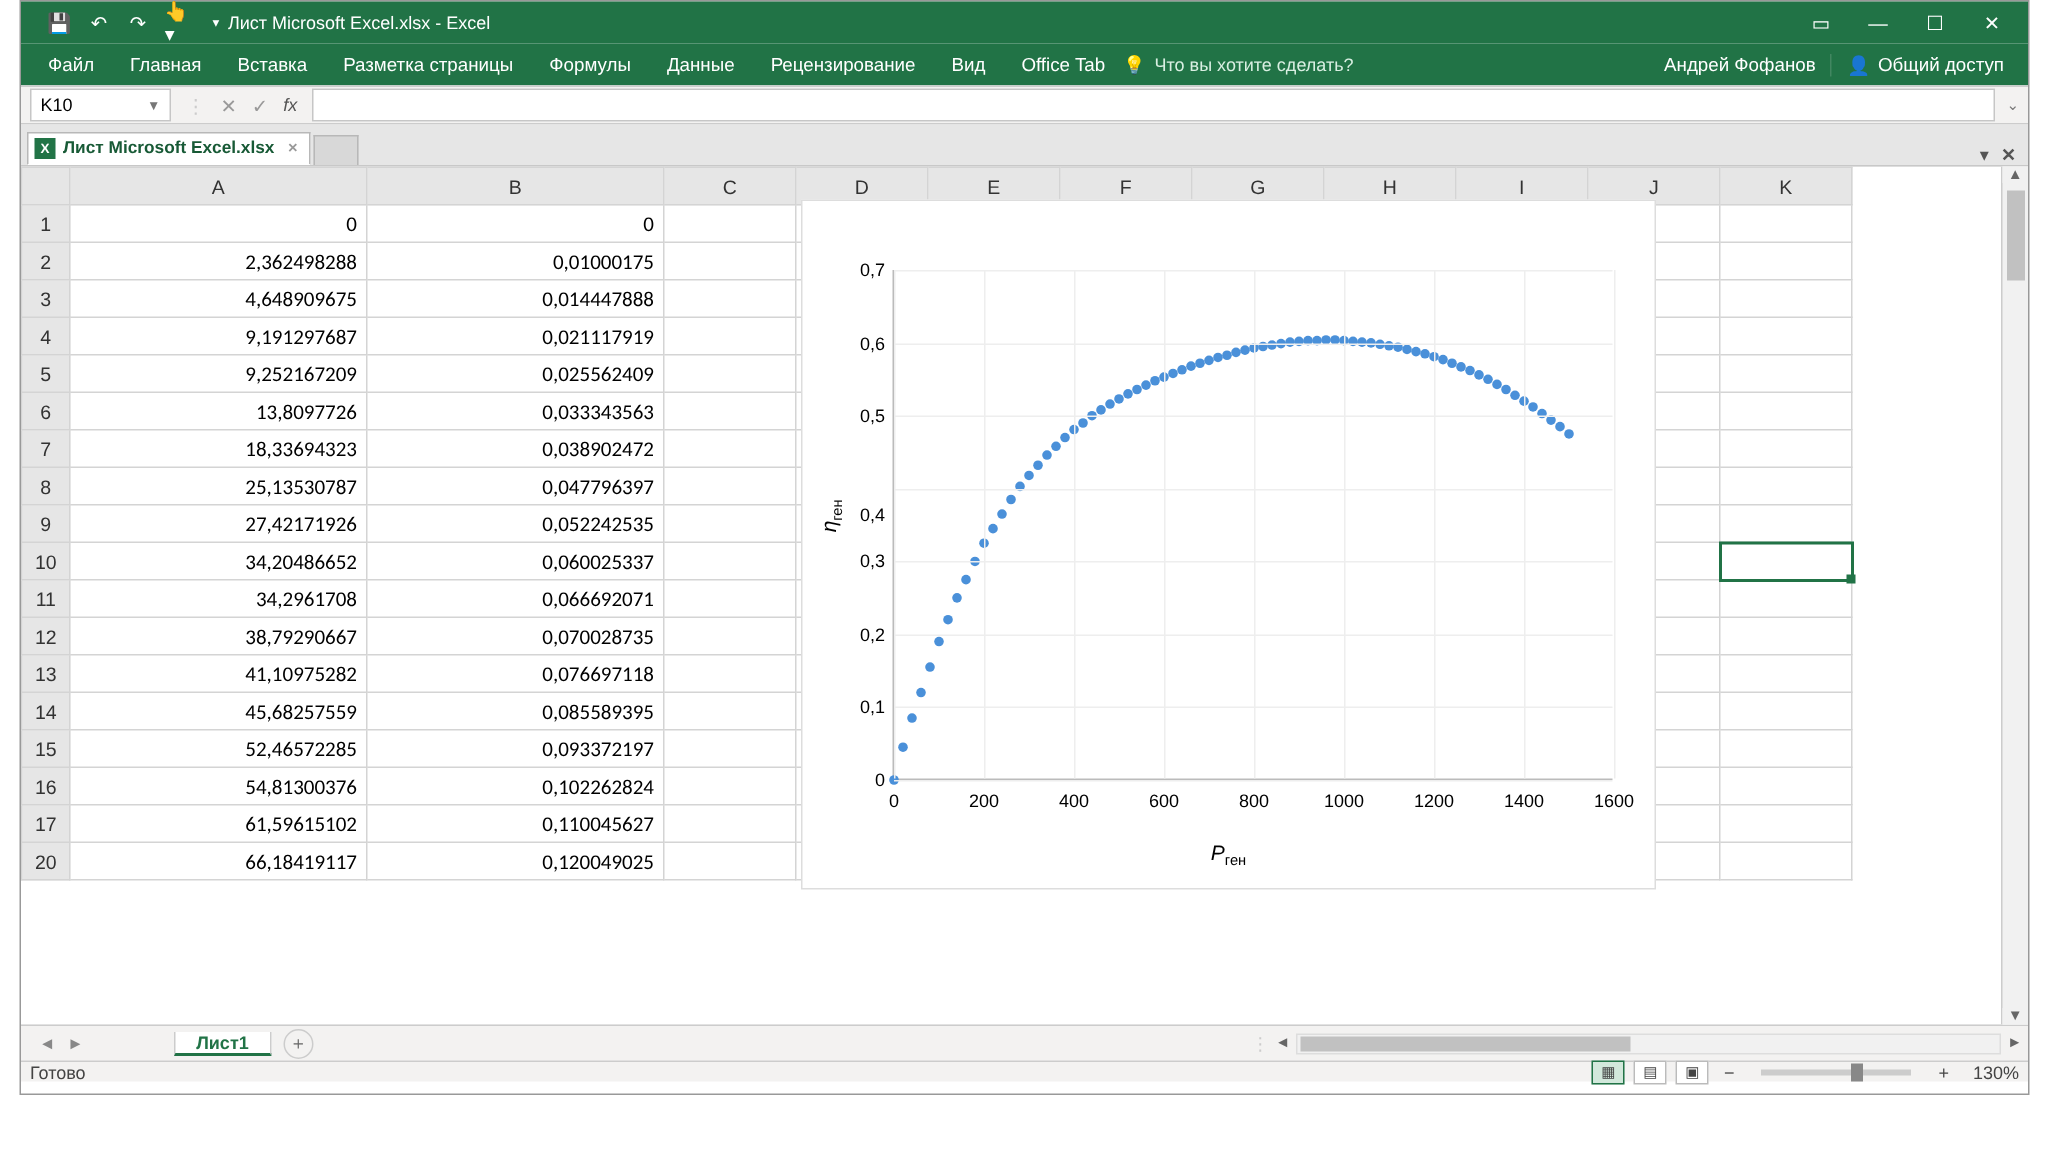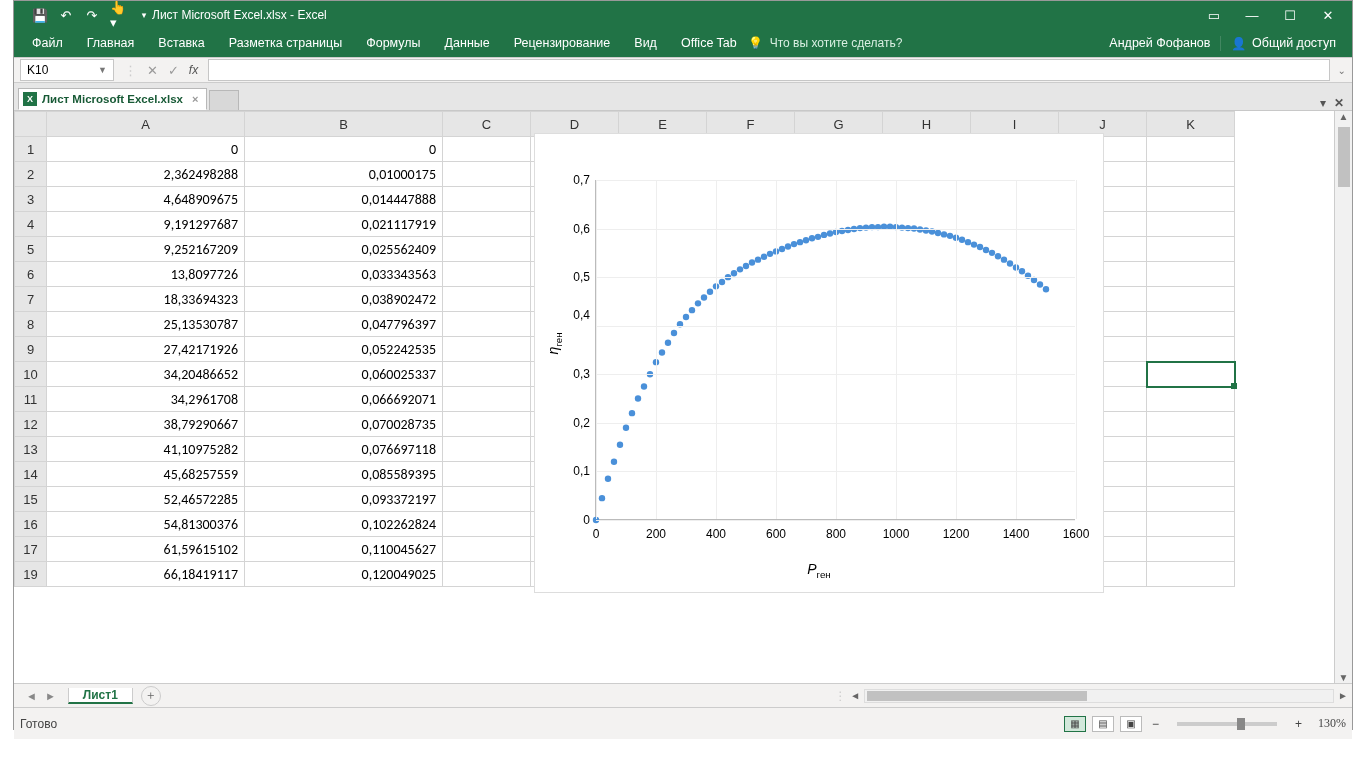--- a/index.html
+++ b/index.html
@@ -47,27 +47,27 @@
   .col-narrow { width: 88px; }
   td.selected { outline: 2px solid #217346; outline-offset: -1px; position: relative;}
   td.selected::after { content:""; position:absolute; right:-3px; bottom:-3px; width:6px; height:6px; background:#217346;}
   
   .vscroll { width: 18px; background: #f1f1f1; border-left: 1px solid #ccc; position: relative;}
   .vscroll .arrow, .hscroll .arrow { font-size: 10px; color: #666; text-align: center; background: #f1f1f1;}
   .vscroll .thumb { position: absolute; top: 16px; left: 3px; width: 12px; height: 60px; background: #c1c1c1;}
   
   .sheettabs { height: 24px; background: #f3f2f1; border-top: 1px solid #ccc; display: flex; align-items: center; font-size: 12px; }
   .sheettabs .nav { display: flex; gap: 8px; padding: 0 12px; color: #888; font-size: 11px;}
-  .sheettabs .stab { height: 16px; padding: 0 14px; background: #fff; border: 1px solid #ccc; border-top: none; display: flex; align-items: center; font-weight: 600; color: #217346; border-bottom: 2px solid #217346;}
+  .sheettabs .stab { height: 16px; padding: 0 14px; background: #fff; border: 1px solid #ccc; border-top: none; display: flex; align-items: center; font-weight: 600; color: #217346; border-bottom: 2px solid #217346; margin-left: 48px;}
   .sheettabs .add { width: 20px; height: 20px; border: 1px solid #ccc; border-radius: 50%; display: flex; align-items: center; justify-content: center; margin-left: 8px; color: #666;}
   .sheettabs .hscroll-region { flex: 1; display: flex; align-items: center; justify-content: flex-end; padding-right: 4px; gap: 4px;}
   .hscroll-track { width: 470px; height: 14px; background: #f1f1f1; border: 1px solid #ddd; position: relative;}
   .hscroll-track .hthumb { position: absolute; left: 2px; top: 1px; height: 10px; width: 220px; background: #c1c1c1;}
   
-  .status { height: 32px; background: #f3f2f1; border-top: 1px solid #ccc; display: flex; align-items: center; font-size: 12px; color: #444; padding: 0 6px;}
+  .status { height: 14px; background: #f3f2f1; border-top: 1px solid #ccc; display: flex; align-items: center; font-size: 12px; color: #444; padding: 0 6px;}
   .status .views { margin-left: auto; display: flex; align-items: center; gap: 6px;}
   .status .viewbtn { width: 22px; height: 16px; border: 1px solid #bbb; background: #fff; font-size: 10px; display:flex; align-items:center; justify-content:center;}
   .status .viewbtn.active { background: #d2e8db; border-color: #217346;}
   .status .zoom-slider { width: 100px; height: 4px; background: #ccc; position: relative; margin: 0 8px;}
   .status .zoom-slider .knob { position: absolute; top: -4px; left: 60px; width: 8px; height: 12px; background: #888;}
   
   .chart { position: absolute; left: 520px; top: 22px; width: 570px; height: 460px; background: #fff; border: 1px solid #ddd; font-family: Cambria, "Times New Roman", serif; }
   .chart-title { text-align: center; font-size: 16px; padding-top: 8px; font-style: italic;}
   .chart-title sub { font-size: 0.75em; font-style: normal;}
   .chart-plot { position: absolute; left: 60px; top: 46px; width: 480px; height: 340px; border-left: 1px solid #bbb; border-bottom: 1px solid #bbb;}
@@ -403,21 +403,21 @@
               <td class=""></td>
               <td class=""></td>
               <td class=""></td>
               <td class=""></td>
               <td class=""></td>
               <td class=""></td>
               <td class=""></td>
               <td class=""></td>
             </tr>
             <tr>
-              <th class="rowhdr">19</th>
+              <th class="rowhdr">20</th>
               <td class="">66,18419117</td>
               <td class="">0,120049025</td>
               <td class=""></td>
               <td class=""></td>
               <td class=""></td>
               <td class=""></td>
               <td class=""></td>
               <td class=""></td>
               <td class=""></td>
               <td class=""></td>
@@ -509,21 +509,21 @@
             </svg>
         <div class="gridline-h" style="top: 340px;"></div>
             <div class="ytick" style="top: 340px;">0</div>
             <div class="gridline-h" style="top: 291.429px;"></div>
             <div class="ytick" style="top: 291.429px;">0,1</div>
             <div class="gridline-h" style="top: 242.857px;"></div>
             <div class="ytick" style="top: 242.857px;">0,2</div>
             <div class="gridline-h" style="top: 194.286px;"></div>
             <div class="ytick" style="top: 194.286px;">0,3</div>
             <div class="gridline-h" style="top: 145.714px;"></div>
-            <div class="ytick" style="top: 135px;">0,4</div>
+            <div class="ytick" style="top: 163px;">0,4</div>
             <div class="gridline-h" style="top: 97.1429px;"></div>
             <div class="ytick" style="top: 97.1429px;">0,5</div>
             <div class="gridline-h" style="top: 48.5714px;"></div>
             <div class="ytick" style="top: 48.5714px;">0,6</div>
             <div class="gridline-h" style="top: 0px;"></div>
             <div class="ytick" style="top: 0px;">0,7</div>
             <div class="gridline-v" style="left: 0px;"></div>
             <div class="xtick" style="left: 0px;">0</div>
             <div class="gridline-v" style="left: 60px;"></div>
             <div class="xtick" style="left: 60px;">200</div>
@@ -573,17 +573,17 @@
     <span>Готово</span>
     <div class="views">
       <div class="viewbtn active">▦</div>
       <div class="viewbtn">▤</div>
       <div class="viewbtn">▣</div>
       <span style="padding:0 4px;">−</span>
       <div class="zoom-slider">
           <div class="knob"></div>
         </div>
       <span style="padding:0 4px;">+</span>
-      <span style="padding-left:6px;font-family:Liberation Serif, serif;">130%</span>
+      <span style="padding-left:6px;">130%</span>
     </div>
   </div>
 
 </div>
 
 </body></html>

